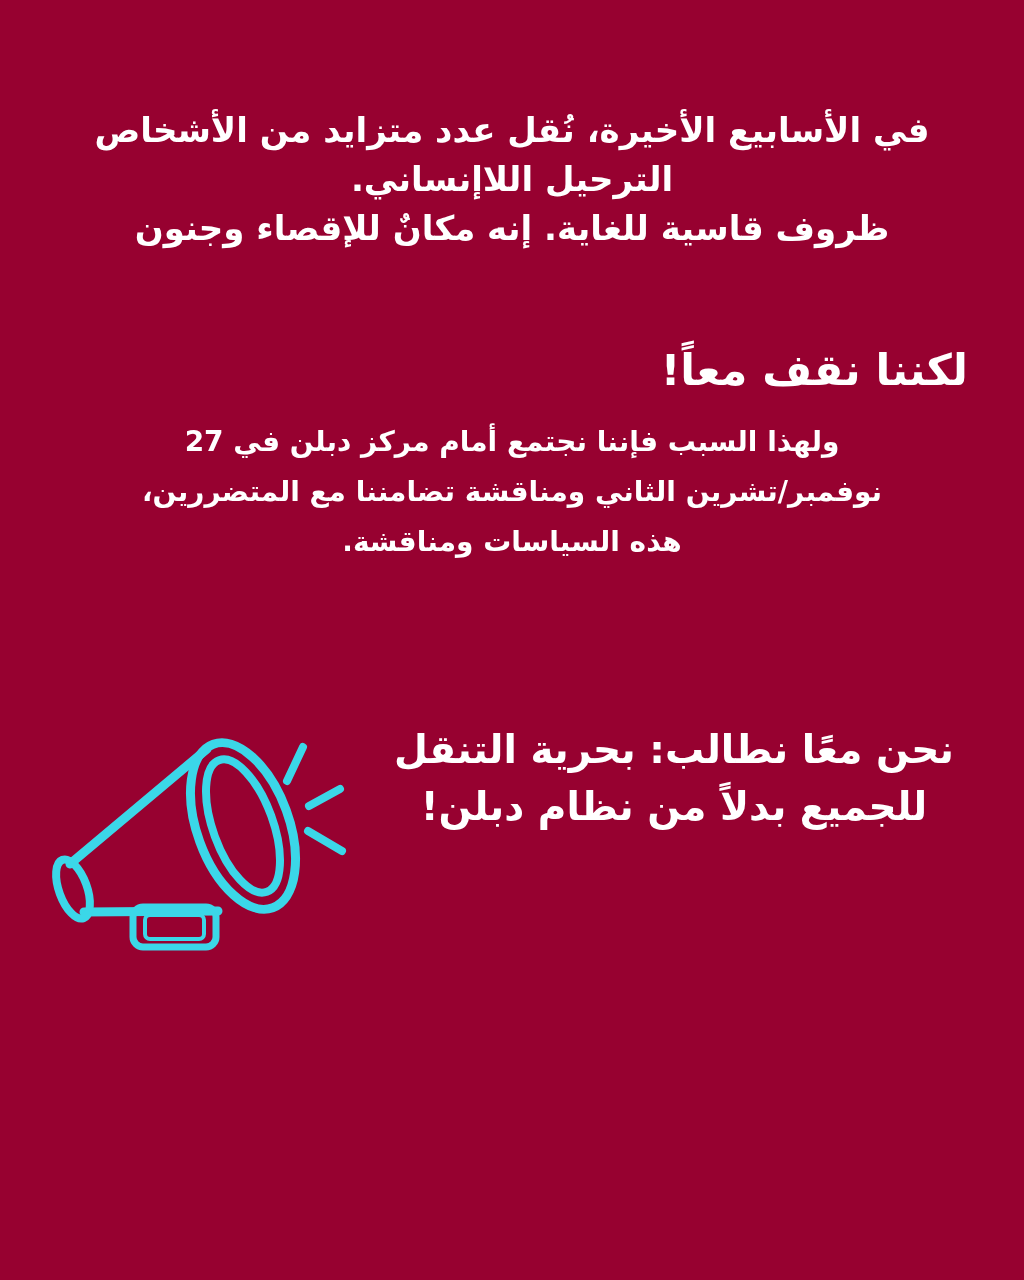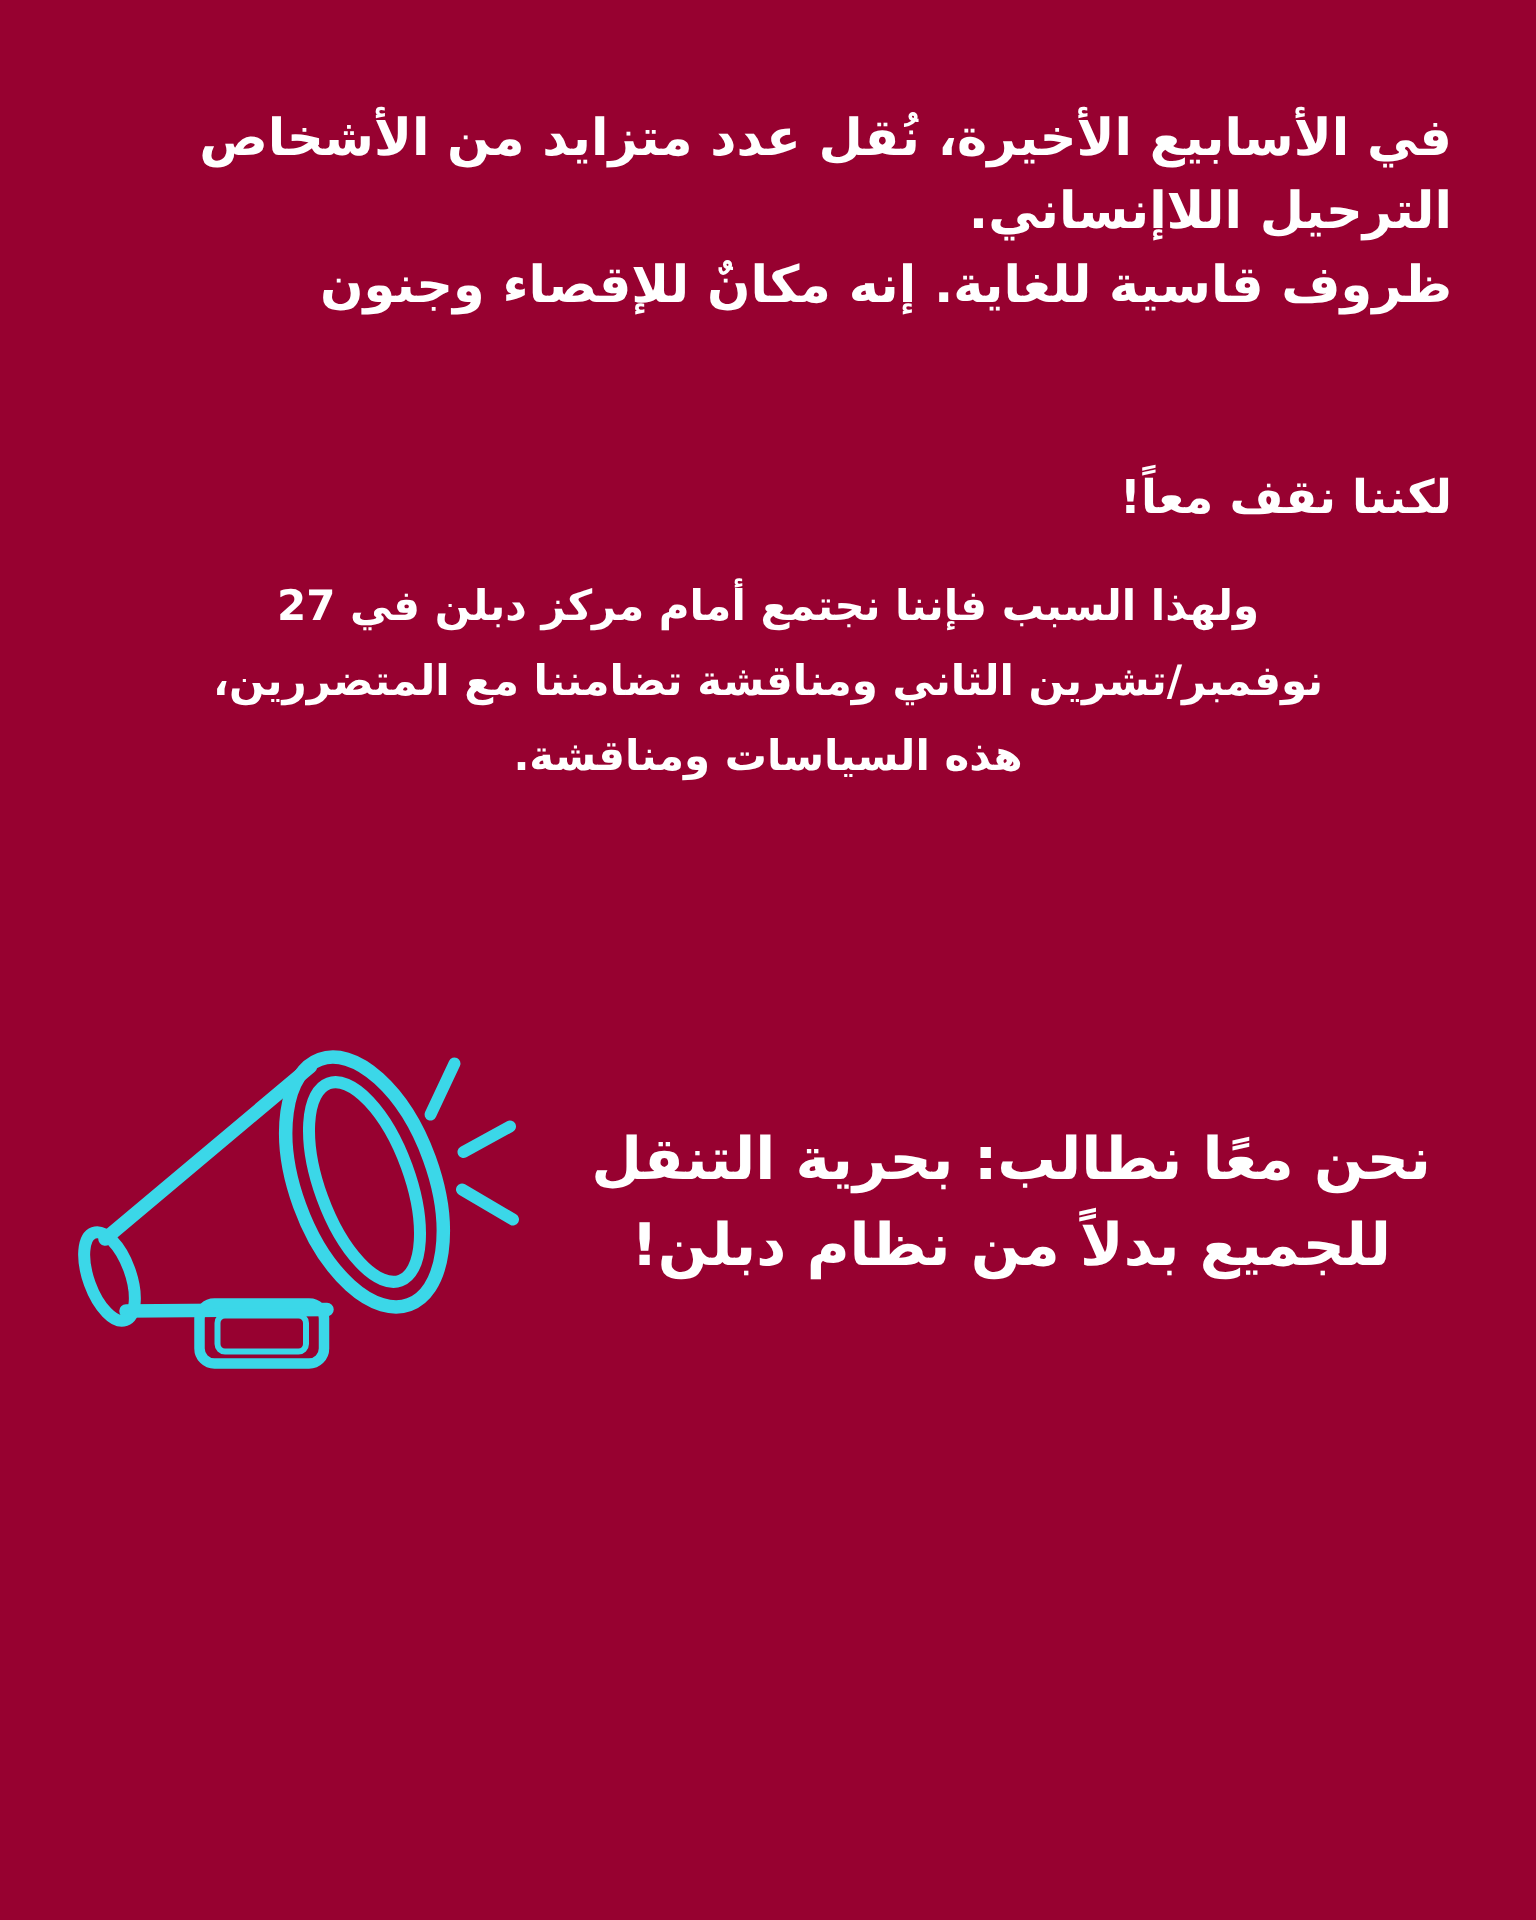--- a/index.html
+++ b/index.html
@@ -14,47 +14,47 @@
     height: 1280px;
     background: var(--background);
     color: var(--text);
     font-family: "DejaVu Sans", sans-serif;
     font-weight: bold;
     overflow: hidden;
   }
   .poster { width: 1024px; height: 1280px; position: relative; }
 
   .intro {
-    margin: 68px 56px 0;
-    text-align: right;
+    margin: 106px 56px 0;
+    text-align: center;
     font-size: 34px;
     line-height: 49px;
   }
   .line { white-space: nowrap; }
 
   .heading {
     margin: 88px 56px 0;
     text-align: right;
-    font-size: 31px;
+    font-size: 43px;
     line-height: 58px;
     font-weight: bold;
     white-space: nowrap;
   }
 
   .body-par {
     margin: 18px 56px 0;
     text-align: center;
     font-size: 28px;
     line-height: 50px;
   }
 
   .callout {
     margin-top: 138px;
     display: flex;
-    align-items: center;
+    align-items: flex-start;
   }
   .megaphone {
     flex: none;
     width: 312px;
     height: 240px;
     margin: 14px 0 0 40px;
   }
   .callout-text {
     flex: 1;
     text-align: center;

